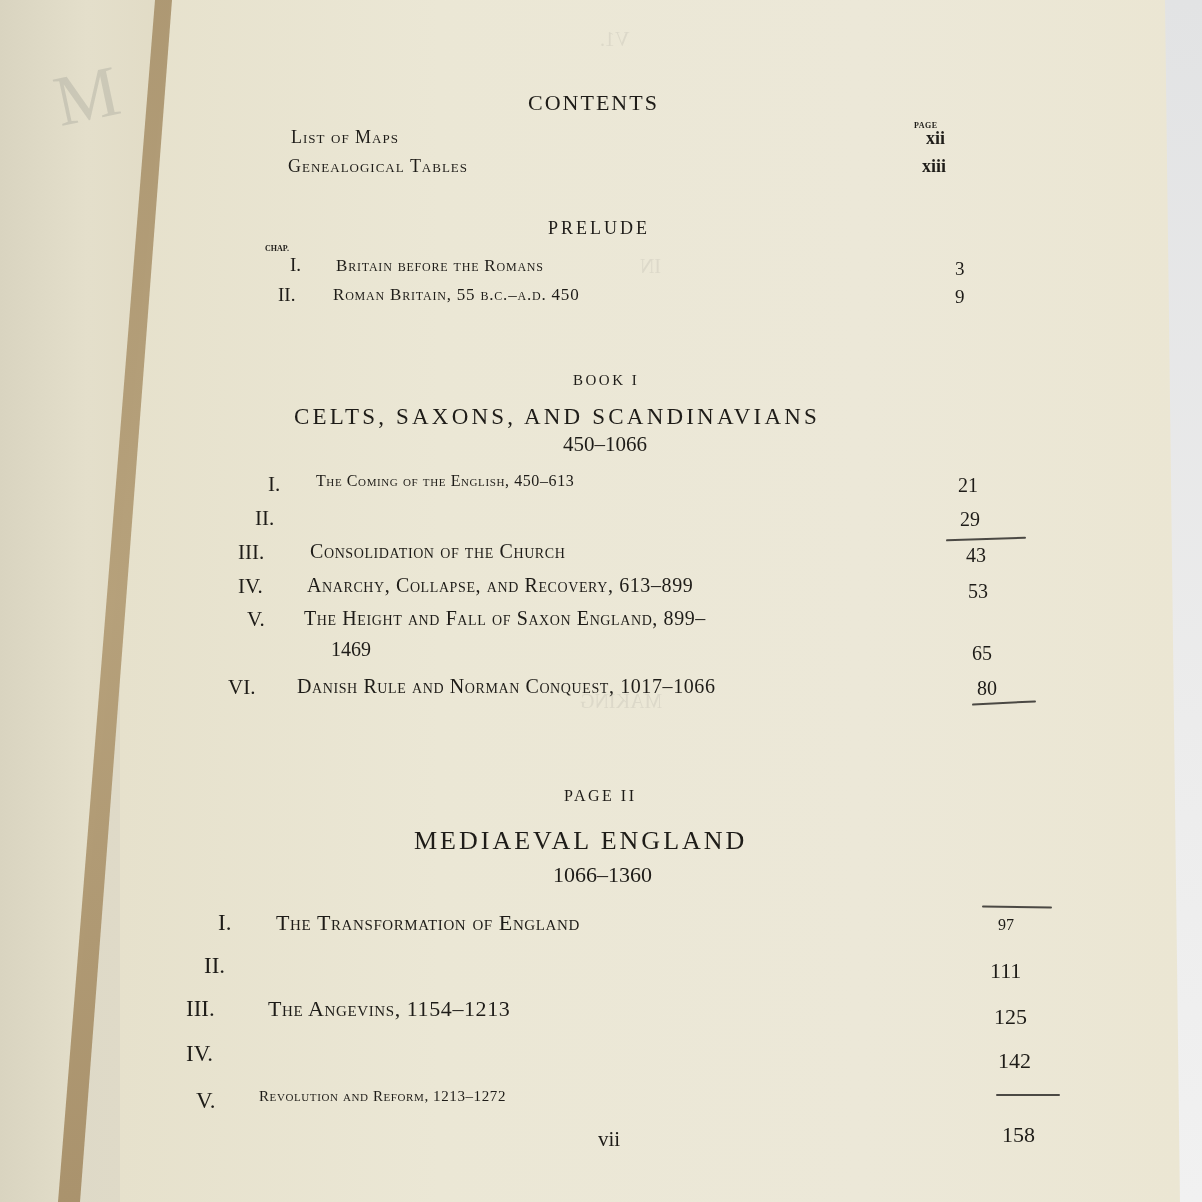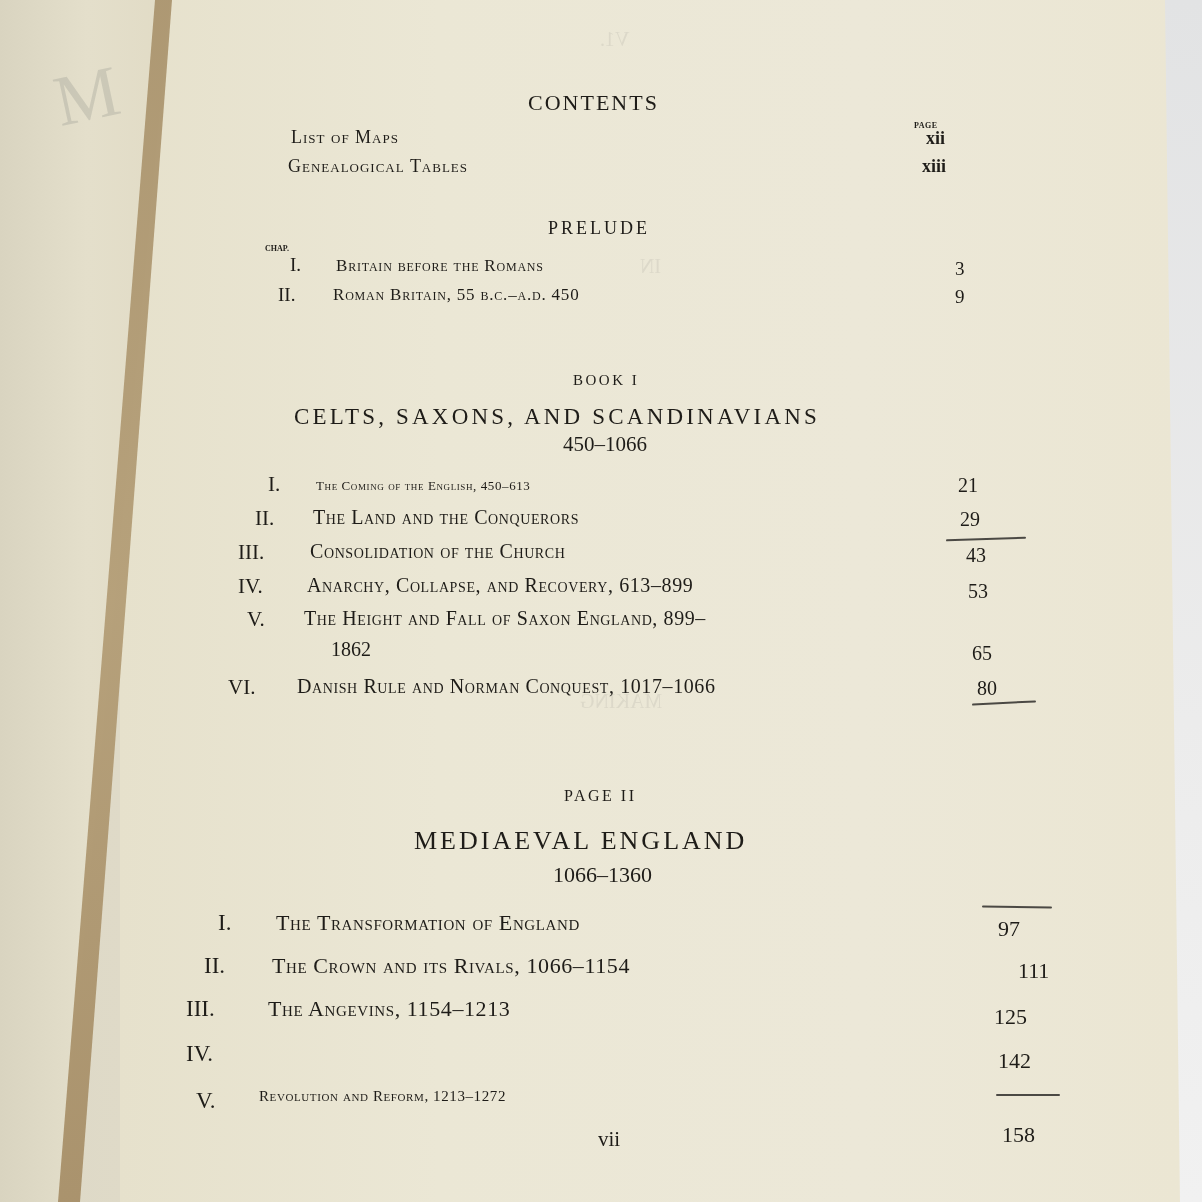--- a/index.html
+++ b/index.html
@@ -139,60 +139,58 @@
       <span>II.</span>
     </div>
     <div class="abs sc" style="left:333px;top:285px;font-size:17px;letter-spacing:0.8px;">Roman Britain, 55 b.c.–a.d. 450</div>
     <div class="abs num" style="left:955px;top:286px;font-size:19px;">9</div>
 
     <div class="abs heading-caps" style="left:573px;top:372px;font-size:15px;letter-spacing:2.5px;">BOOK I</div>
     <div class="abs heading-caps" style="left:294px;top:404px;font-size:23px;letter-spacing:3.2px;">CELTS, SAXONS, AND SCANDINAVIANS</div>
     <div class="abs num" style="left:563px;top:432px;font-size:21px;">450–1066</div>
 
     <div class="abs" style="left:268px;top:472px;font-size:21px;">I.</div>
-    <div class="abs sc" style="left:316px;top:472px;font-size:13px;letter-spacing:0.6px;margin-top:6px;">The Coming of the English, 450–613</div>
+    <div class="abs sc" style="left:316px;top:472px;font-size:16px;letter-spacing:0.6px;">The Coming of the English, 450–613</div>
     <div class="abs num" style="left:958px;top:474px;font-size:20px;">21</div>
 
     <div class="abs" style="left:255px;top:506px;font-size:21px;">II.</div>
-    <div class="abs sc" style="left:313px;top:506px;font-size:20px;letter-spacing:0.6px;">The Land and the Conquerors</div>
     <div class="abs num" style="left:960px;top:508px;font-size:20px;">29</div>
 
     <div class="pencil" style="left:946px;top:538px;width:80px;transform:rotate(-2deg);"></div>
 
     <div class="abs" style="left:238px;top:540px;font-size:21px;">III.</div>
     <div class="abs sc" style="left:310px;top:540px;font-size:20px;letter-spacing:0.6px;">Consolidation of the Church</div>
     <div class="abs num" style="left:966px;top:544px;font-size:20px;">43</div>
 
     <div class="abs" style="left:238px;top:574px;font-size:21px;">IV.</div>
     <div class="abs sc" style="left:307px;top:574px;font-size:20px;letter-spacing:0.6px;">Anarchy, Collapse, and Recovery, 613–899</div>
     <div class="abs num" style="left:968px;top:580px;font-size:20px;">53</div>
 
     <div class="abs" style="left:247px;top:607px;font-size:21px;">V.</div>
     <div class="abs sc" style="left:304px;top:607px;font-size:20px;letter-spacing:0.6px;">The Height and Fall of Saxon England, 899–</div>
-    <div class="abs num sc" style="left:331px;top:638px;font-size:20px;">1862</div>
+    <div class="abs num sc" style="left:331px;top:638px;font-size:20px;">1469</div>
     <div class="abs num" style="left:972px;top:642px;font-size:20px;">65</div>
 
     <div class="abs" style="left:228px;top:675px;font-size:21px;">VI.</div>
     <div class="abs sc" style="left:297px;top:675px;font-size:20px;letter-spacing:0.6px;">Danish Rule and Norman Conquest, 1017–1066</div>
     <div class="abs num" style="left:977px;top:677px;font-size:20px;">80</div>
     <div class="pencil" style="left:972px;top:702px;width:64px;transform:rotate(-3deg);"></div>
 
     <div class="abs heading-caps" style="left:564px;top:787px;font-size:16px;letter-spacing:2.5px;">PAGE II</div>
     <div class="abs heading-caps" style="left:414px;top:826px;font-size:26px;letter-spacing:3px;">MEDIAEVAL ENGLAND</div>
     <div class="abs num" style="left:553px;top:862px;font-size:22px;">1066–1360</div>
 
     <div class="pencil" style="left:982px;top:906px;width:70px;transform:rotate(1deg);"></div>
 
     <div class="abs" style="left:218px;top:910px;font-size:23px;">I.</div>
     <div class="abs sc" style="left:276px;top:910px;font-size:22px;letter-spacing:0.6px;">The Transformation of England</div>
-    <div class="abs num" style="left:998px;top:916px;font-size:22px;">97</div>
+    <div class="abs num" style="left:998px;top:916px;font-size:16px;">97</div>
 
     <div class="abs" style="left:204px;top:953px;font-size:23px;">II.</div>
-    <div class="abs sc" style="left:272px;top:953px;font-size:22px;letter-spacing:0.6px;">The Crown and its Rivals, 1066–1154</div>
-    <div class="abs num" style="left:990px;top:958px;font-size:22px;margin-left:28px;">111</div>
+    <div class="abs num" style="left:990px;top:958px;font-size:22px;">111</div>
 
     <div class="abs" style="left:186px;top:996px;font-size:23px;">III.</div>
     <div class="abs sc" style="left:268px;top:996px;font-size:22px;letter-spacing:0.6px;">The Angevins, 1154–1213</div>
     <div class="abs num" style="left:994px;top:1004px;font-size:22px;">125</div>
 
     <div class="abs" style="left:186px;top:1041px;font-size:23px;">IV.</div>
     <div class="abs num" style="left:998px;top:1048px;font-size:22px;">142</div>
 
     <div class="pencil" style="left:996px;top:1094px;width:64px;"></div>
 

